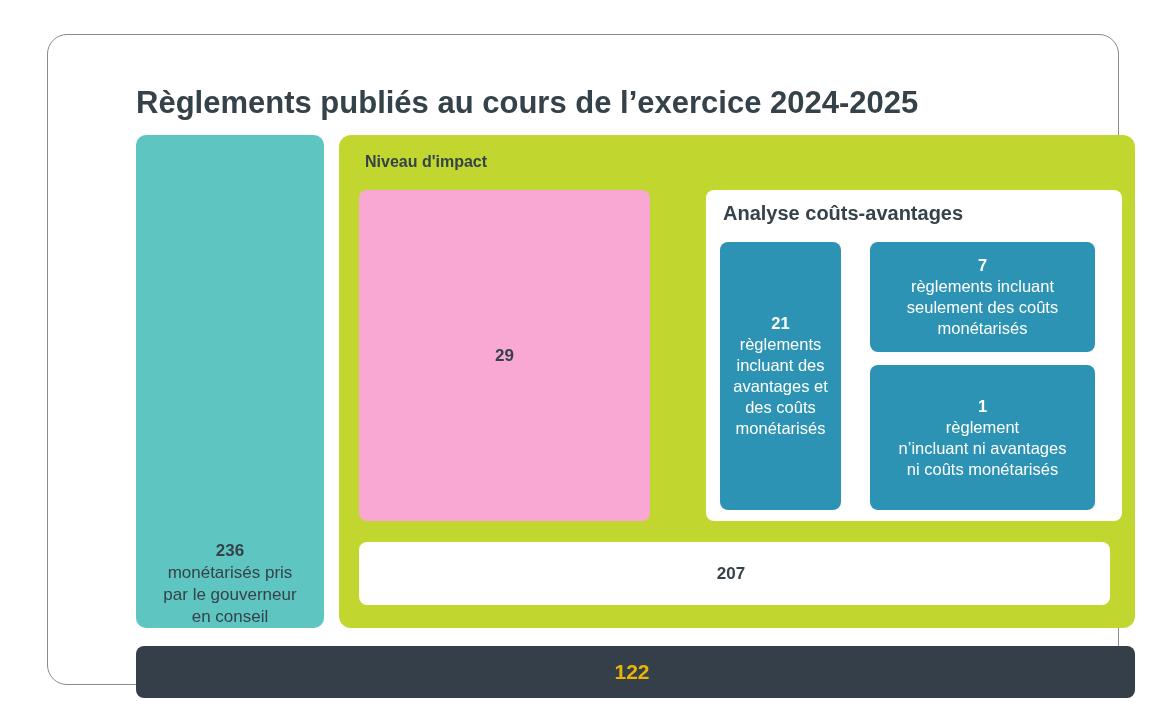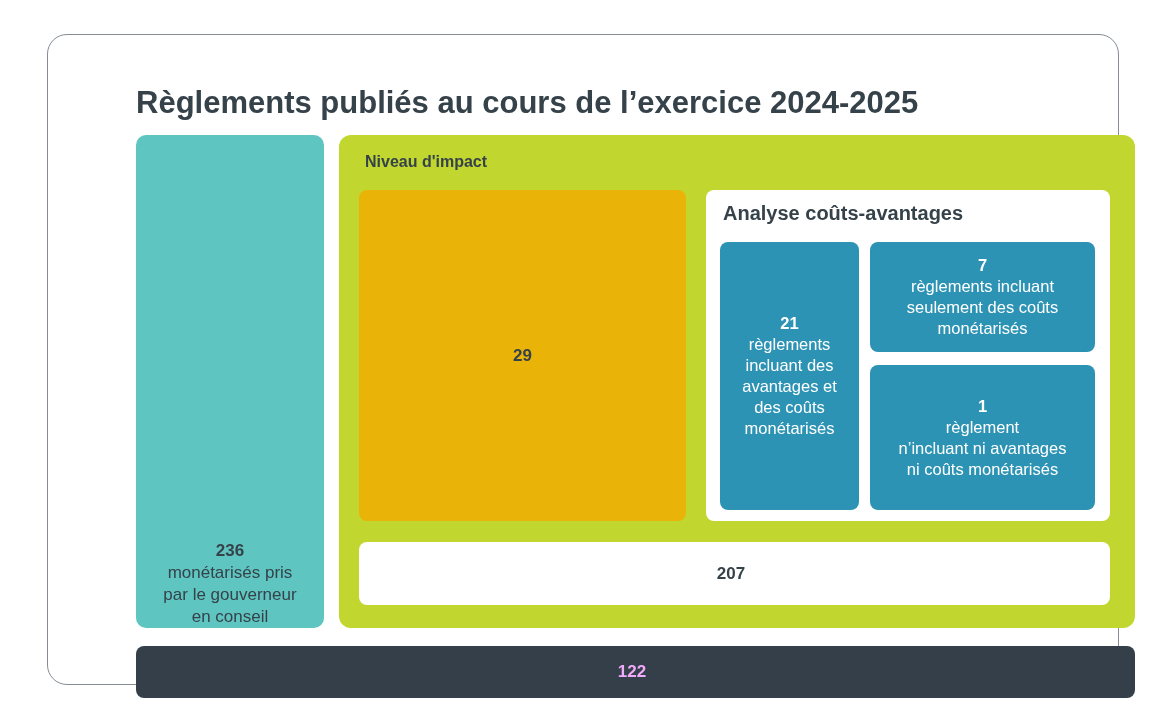--- a/index.html
+++ b/index.html
@@ -65,58 +65,59 @@
     top: 18px;
     font-size: 16px;
     font-weight: bold;
     color: #36424a;
     white-space: nowrap;
   }
   .white-box-29 {
     position: absolute;
     left: 20px;
     top: 55px;
-    width: 327px;
+    width: 291px;
     height: 331px;
-    background: #eab308;
+    background: #f9a8d4;
     border-radius: 8px;
     display: flex;
     align-items: center;
     justify-content: center;
     text-align: center;
   }
   .analyse-panel {
     position: absolute;
     left: 367px;
     top: 55px;
     width: 404px;
     height: 331px;
     background: #ffffff;
     border-radius: 8px;
+    padding-left: 12px;
   }
   .analyse-title {
     position: absolute;
     left: 17px;
     top: 12px;
     font-size: 20px;
     font-weight: bold;
     color: #36424a;
     white-space: nowrap;
   }
   .blue-box {
     position: absolute;
     background: #2d93b4;
     border-radius: 8px;
     color: #ffffff;
     display: flex;
     align-items: center;
     justify-content: center;
     text-align: center;
   }
-  .blue-21 { left: 14px;  top: 52px;  width: 139px; height: 268px; }
+  .blue-21 { left: 14px;  top: 52px;  width: 121px; height: 268px; }
   .blue-7  { left: 164px; top: 52px;  width: 225px; height: 110px; }
   .blue-1  { left: 164px; top: 175px; width: 225px; height: 145px; }
   .white-bar-207 {
     position: absolute;
     left: 20px;
     top: 407px;
     width: 751px;
     height: 63px;
     background: #ffffff;
     border-radius: 8px;
@@ -131,22 +132,22 @@
     position: absolute;
     left: 88px;
     top: 611px;
     width: 999px;
     height: 52px;
     background: #353f49;
     border-radius: 8px;
     display: flex;
     align-items: center;
     justify-content: center;
-    font-size: 17px;
-    color: #f0abfc;
+    font-size: 21px;
+    color: #eab308;
   }
   .stack .num {
     font-weight: bold;
     font-size: 17px;
     line-height: 22px;
   }
   .stack .lbl {
     font-size: 17px;
     line-height: 22px;
     white-space: pre-line;

